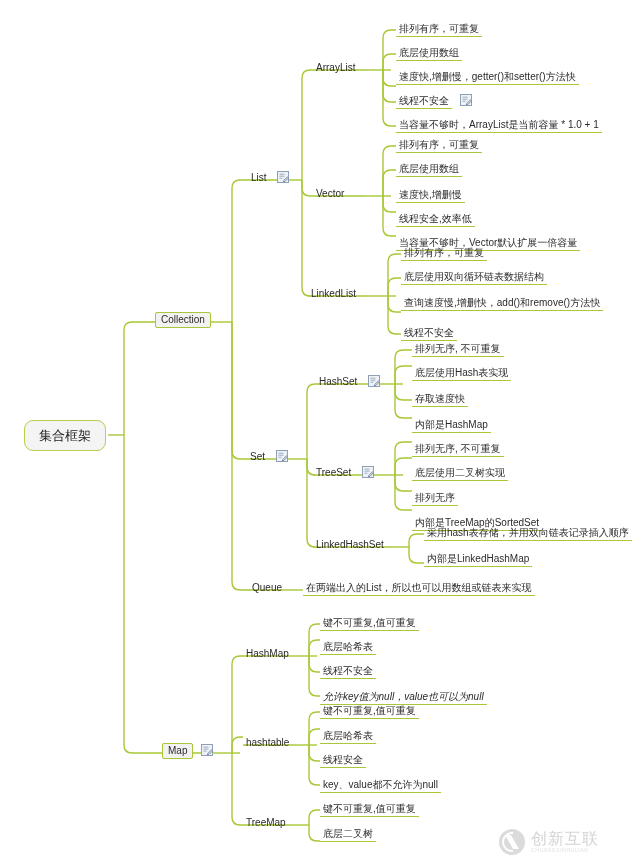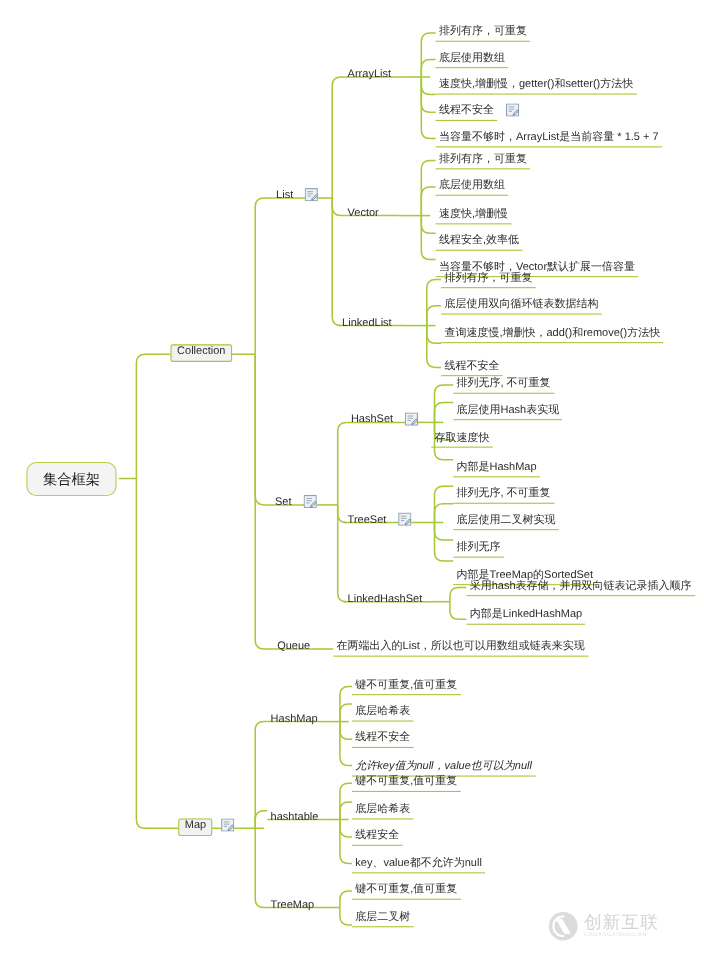--- a/index.html
+++ b/index.html
@@ -264,21 +264,21 @@
     <span class="leaf"><span class="lbl">线程不安全</span></span>
     <span class="noteicon">
       <svg viewBox="0 0 12 12">
           <rect x="0.5" y="0.5" width="11" height="11" fill="#eef1f5" stroke="#8fa0b5"></rect>
           <path d="M2.5 3.2h5M2.5 5.2h5M2.5 7.2h3" stroke="#8fa0b5" stroke-width=".8"></path>
           <path d="M6.8 9.4 10.4 5.8l1.1 1.1-3.6 3.6-1.5.4z" fill="#d7e2ee" stroke="#5b6e86" stroke-width=".7"></path>
         </svg>
     </span>
   </div>
   <div class="node" style="left:396px;top:118px;">
-    <span class="leaf"><span class="lbl">当容量不够时，ArrayList是当前容量 * 1.5 + 7</span></span>
+    <span class="leaf"><span class="lbl">当容量不够时，ArrayList是当前容量 * 1.0 + 1</span></span>
   </div>
 
   <div class="node" style="left:396px;top:138px;">
     <span class="leaf"><span class="lbl">排列有序，可重复</span></span>
   </div>
   <div class="node" style="left:396px;top:162px;">
     <span class="leaf"><span class="lbl">底层使用数组</span></span>
   </div>
   <div class="node" style="left:396px;top:188px;">
     <span class="leaf"><span class="lbl">速度快,增删慢</span></span>
@@ -302,21 +302,21 @@
   <div class="node" style="left:401px;top:326px;">
     <span class="leaf"><span class="lbl">线程不安全</span></span>
   </div>
 
   <div class="node" style="left:412px;top:342px;">
     <span class="leaf"><span class="lbl">排列无序, 不可重复</span></span>
   </div>
   <div class="node" style="left:412px;top:366px;">
     <span class="leaf"><span class="lbl">底层使用Hash表实现</span></span>
   </div>
-  <div class="node" style="left:392px;top:392px;font-family:Liberation Serif, serif;">
+  <div class="node" style="left:412px;top:392px;">
     <span class="leaf"><span class="lbl">存取速度快</span></span>
   </div>
   <div class="node" style="left:412px;top:418px;">
     <span class="leaf"><span class="lbl">内部是HashMap</span></span>
   </div>
 
   <div class="node" style="left:412px;top:442px;">
     <span class="leaf"><span class="lbl">排列无序, 不可重复</span></span>
   </div>
   <div class="node" style="left:412px;top:466px;">

